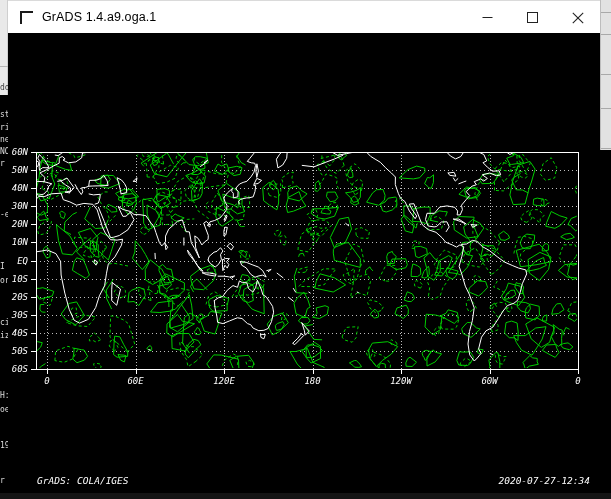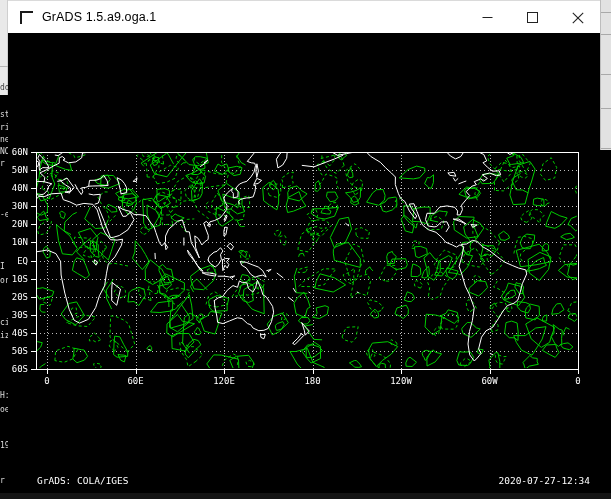--- a/index.html
+++ b/index.html
@@ -18,21 +18,21 @@
   
   .grads-window{position:absolute;left:8px;top:0;width:592px;height:493px;background:#000;}
   .titlebar{position:absolute;left:0;top:0;width:592px;height:33px;background:#ffffff;
             border-top:1px solid #dadada;box-sizing:border-box;display:flex;align-items:center;}
   .app-icon{width:13px;height:13px;margin-left:12px;border-top:2px solid #1a1a1a;border-left:2px solid #1a1a1a;box-sizing:border-box;}
   .title-text{margin-left:9px;font-size:12.5px;color:#000;letter-spacing:0.1px;}
   .win-buttons{position:absolute;right:0;top:0;height:33px;display:flex;}
   .win-btn{width:45px;height:33px;display:flex;align-items:center;justify-content:center;}
   .win-btn svg{display:block;}
   
-  .canvas-wrap{position:absolute;left:0;top:33px;width:592px;height:460px;background:#000;}
+  .canvas-wrap{position:absolute;left:0;top:33px;width:592px;height:460px;background:#000;font-style:italic;}
 </style>
 </head>
 <body>
 
 <div class="screen">
 
   <div class="left-sliver">
     <div class="left-gray">
       <div class="left-gray-line"></div>
       <div class="left-gray-text">do.</div>
@@ -51,21 +51,21 @@
         <div class="term-frag" style="top: 391px;">H:</div>
         <div class="term-frag" style="top: 405px;">oe</div>
         <div class="term-frag" style="top: 441px;">19</div>
         <div class="term-frag" style="top: 476px;">r</div>
       </div>
   </div>
 
   <div class="grads-window">
     <div class="titlebar">
       <div class="app-icon"></div>
-      <div class="title-text">GrADS 1.5.a9.oga.1</div>
+      <div class="title-text">GrADS 1.4.a9.oga.1</div>
       <div class="win-buttons">
         <div class="win-btn" title="minimize">
           <svg width="11" height="11" viewBox="0 0 11 11">
             <line x1="0.5" y1="5.5" x2="10.5" y2="5.5" stroke="#222" stroke-width="1"></line>
           </svg>
         </div>
         <div class="win-btn" title="maximize">
           <svg width="11" height="11" viewBox="0 0 11 11">
             <rect x="0.5" y="0.5" width="10" height="10" fill="none" stroke="#222" stroke-width="1"></rect>
           </svg>

